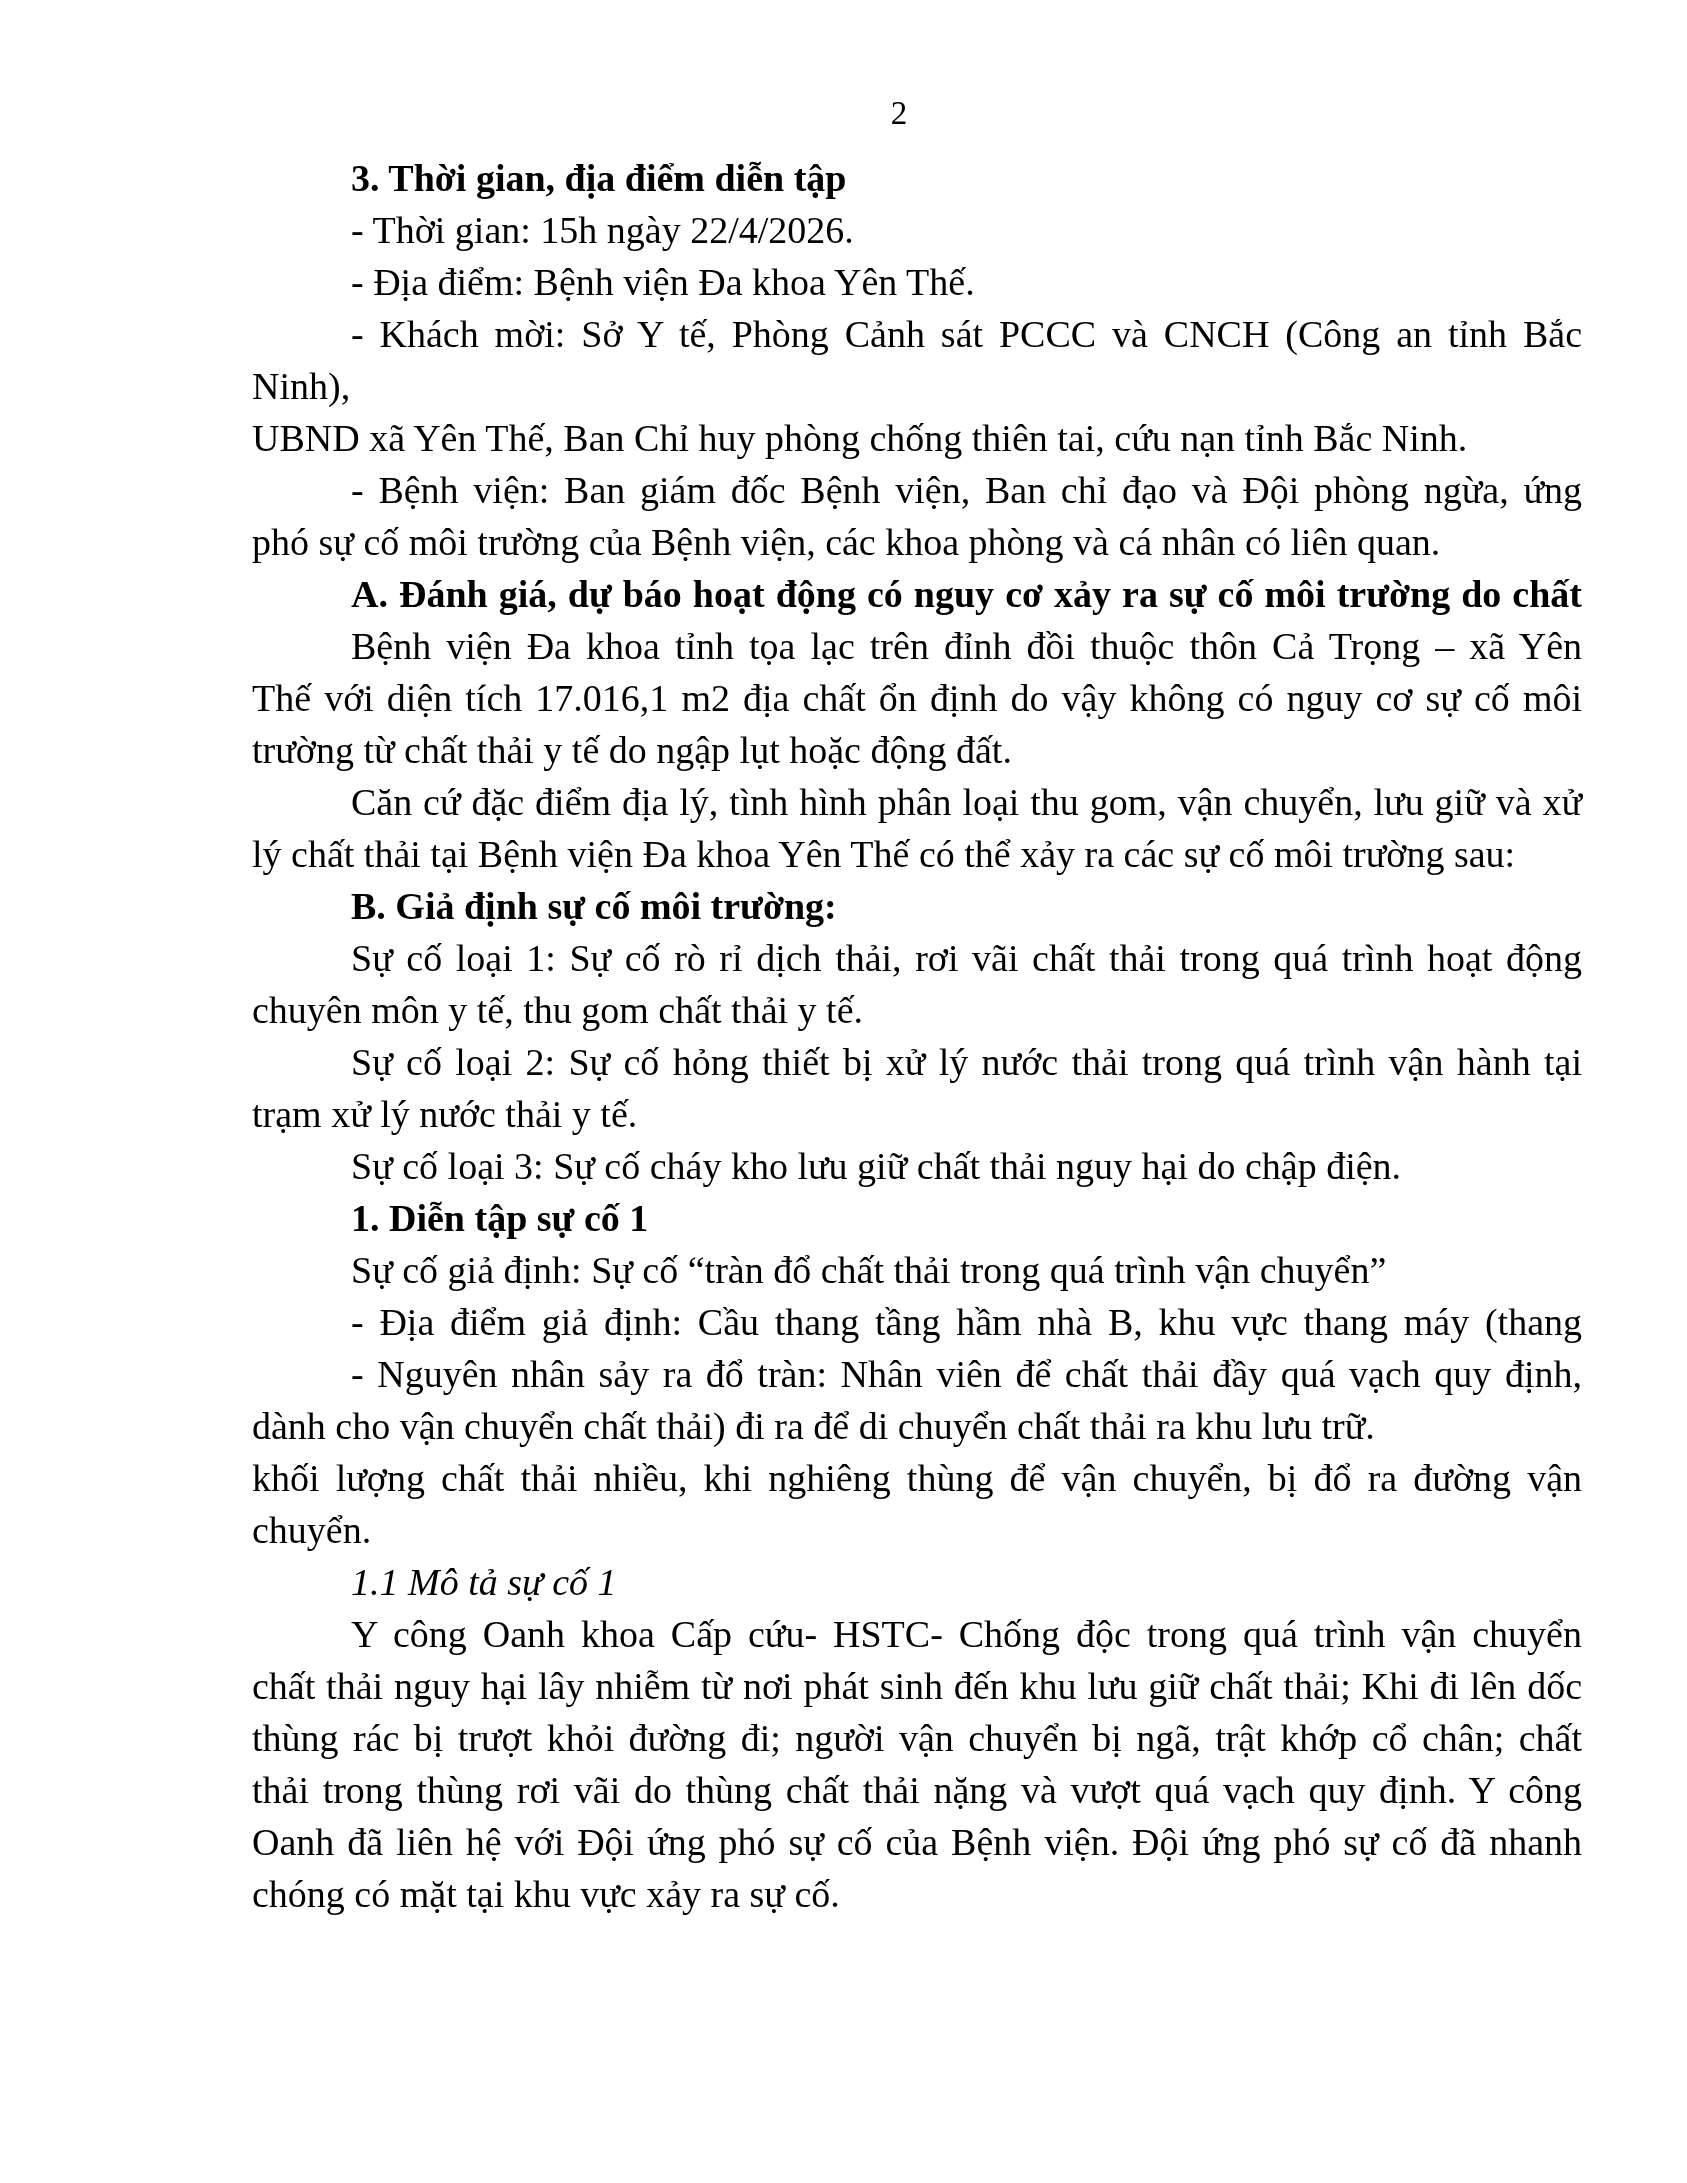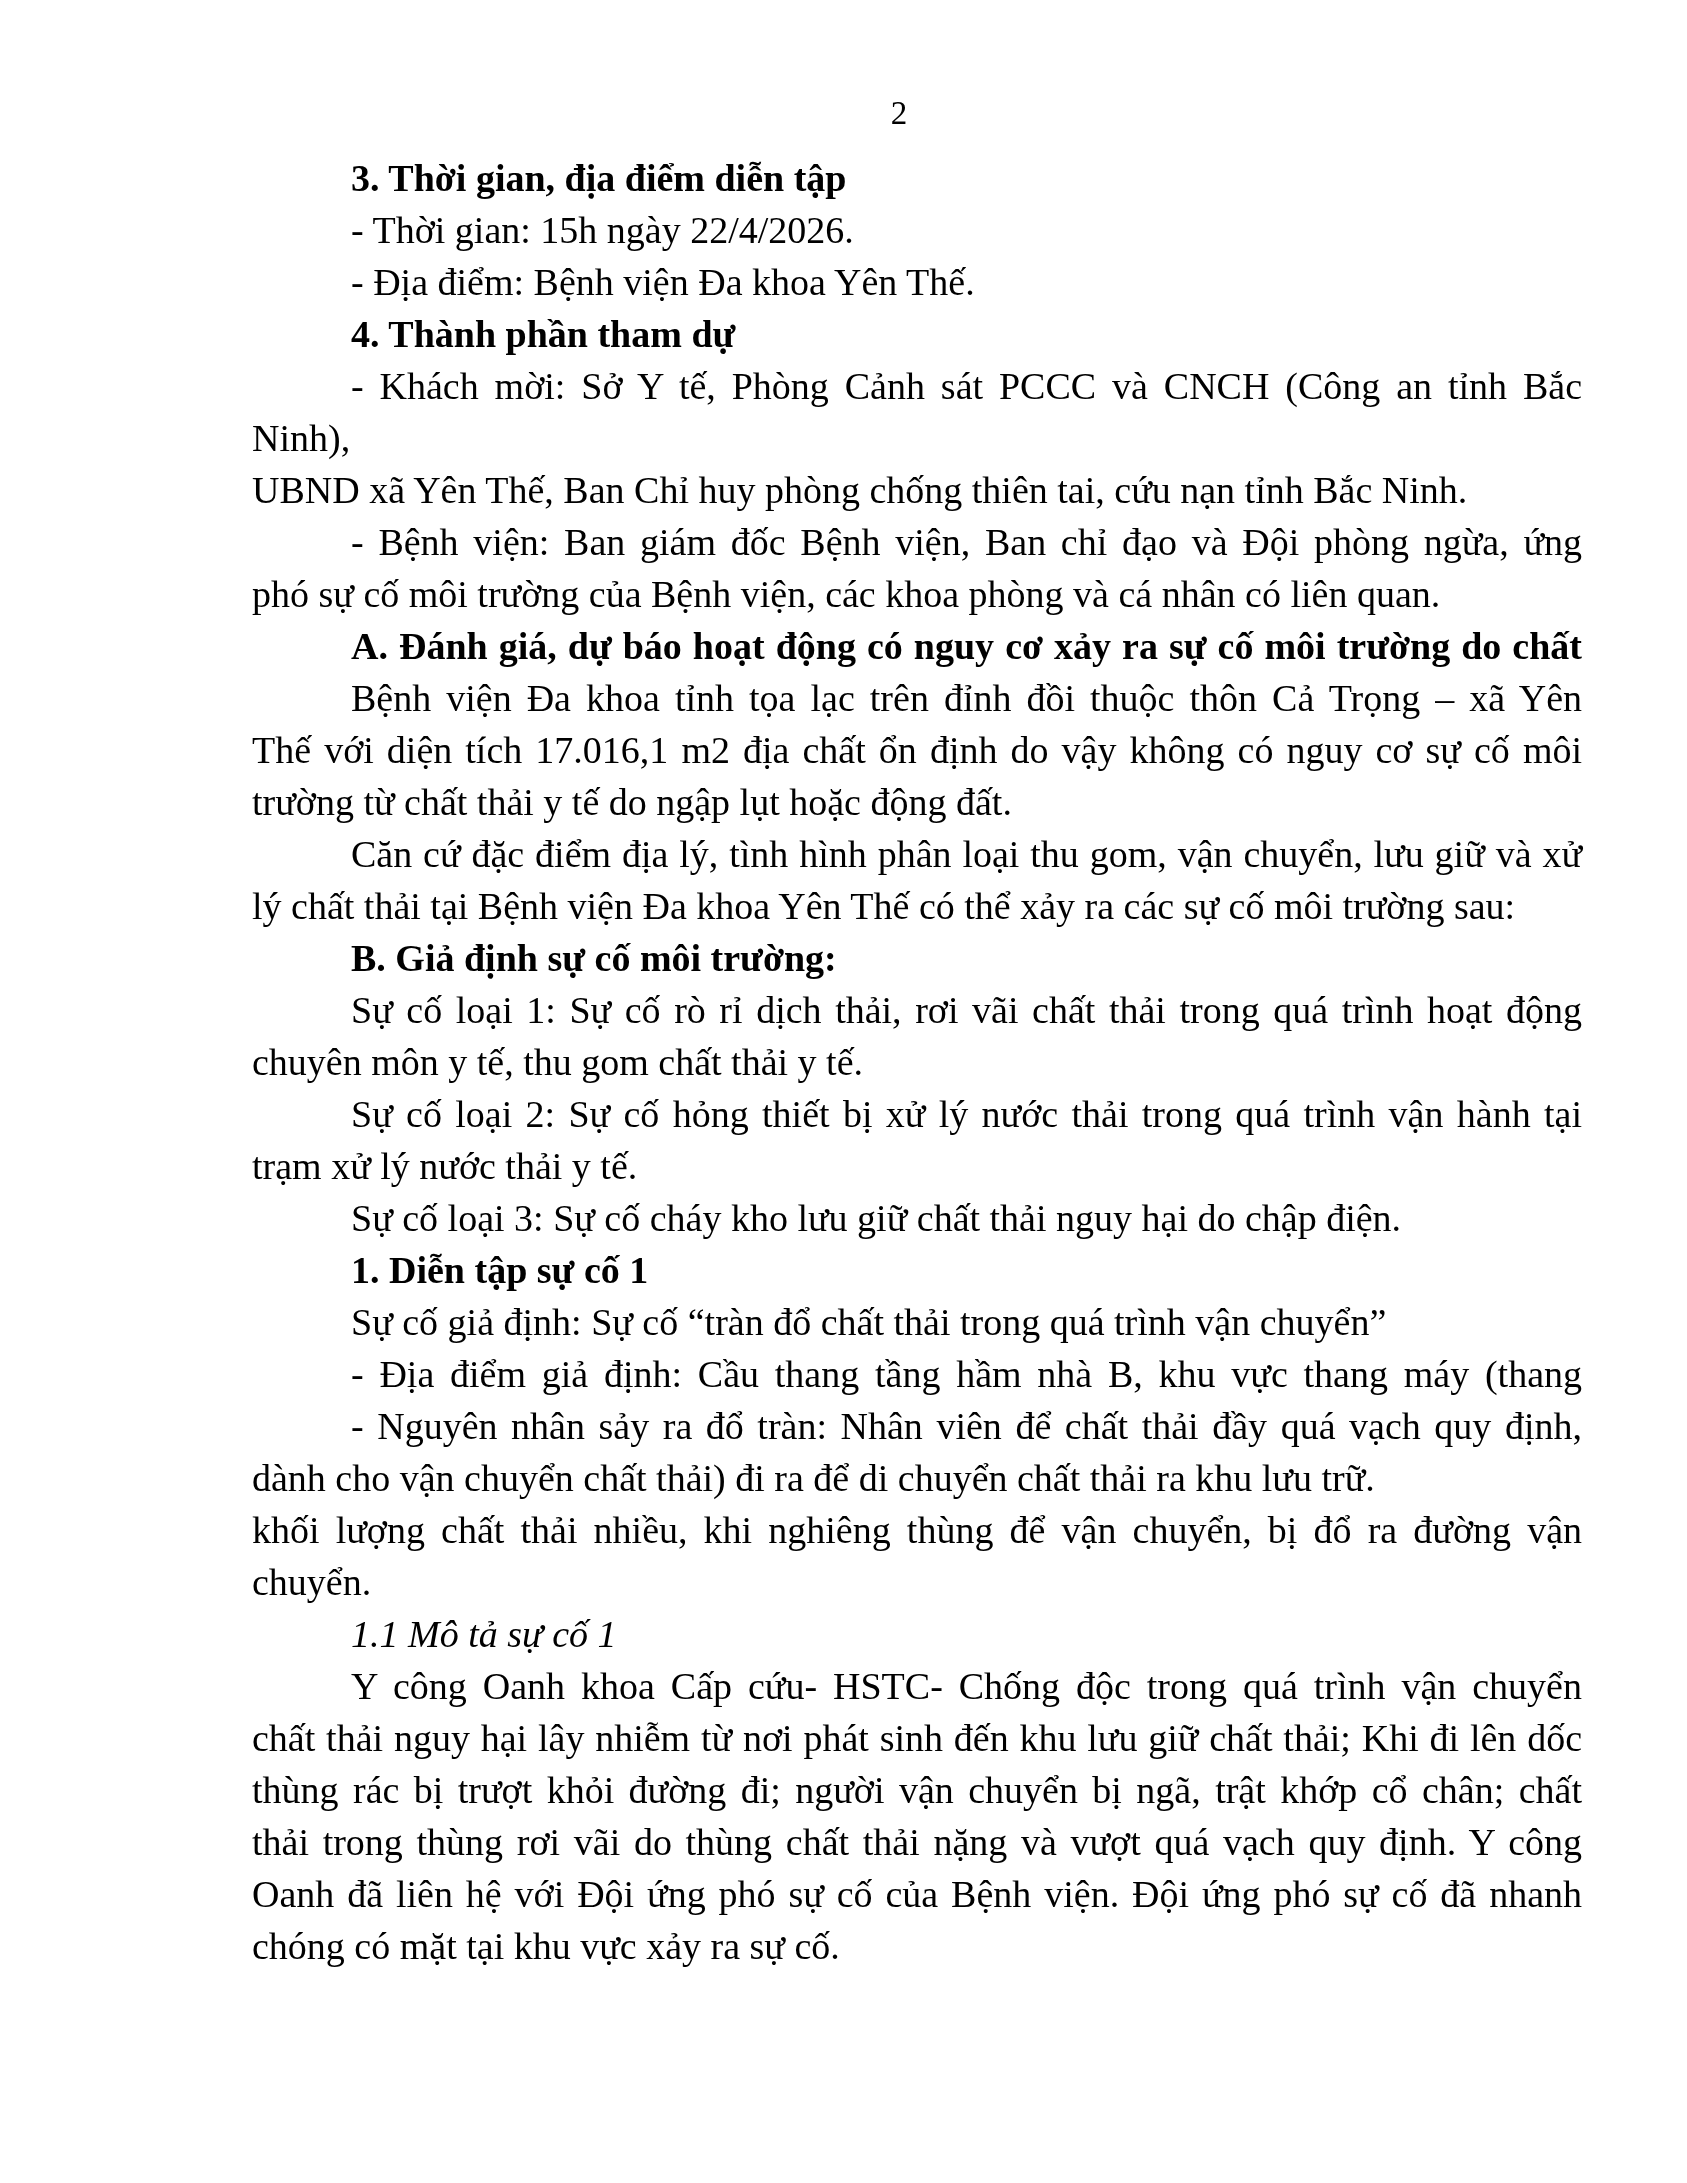--- a/index.html
+++ b/index.html
@@ -49,21 +49,20 @@
 </style>
 </head>
 <body>
 
 <div class="page">
   <div class="page-number">2</div>
   <div class="content" id="document-body">
       <div class="line indent-first bold">3. Thời gian, địa điểm diễn tập</div>
       <div class="line indent-first">- Thời gian: 15h ngày 22/4/2026.</div>
       <div class="line indent-first">- Địa điểm: Bệnh viện Đa khoa Yên Thế.</div>
-      <div class="line indent-first bold">4. Thành phần tham dự</div>
       <div class="line fill indent-first">- Khách mời: Sở Y tế, Phòng Cảnh sát PCCC và CNCH (Công an tỉnh Bắc Ninh),</div>
       <div class="line">UBND xã Yên Thế, Ban Chỉ huy phòng chống thiên tai, cứu nạn tỉnh Bắc Ninh.</div>
       <div class="line fill indent-first">- Bệnh viện: Ban giám đốc Bệnh viện, Ban chỉ đạo và Đội phòng ngừa, ứng</div>
       <div class="line">phó sự cố môi trường của Bệnh viện, các khoa phòng và cá nhân có liên quan.</div>
       <div class="line fill indent-first bold">A. Đánh giá, dự báo hoạt động có nguy cơ xảy ra sự cố môi trường do chất</div>
       <div class="line fill indent-first">Bệnh viện Đa khoa tỉnh tọa lạc trên đỉnh đồi thuộc thôn Cả Trọng – xã Yên</div>
       <div class="line fill">Thế với diện tích 17.016,1 m2 địa chất ổn định do vậy không có nguy cơ sự cố môi</div>
       <div class="line">trường từ chất thải y tế do ngập lụt hoặc động đất.</div>
       <div class="line fill indent-first">Căn cứ đặc điểm địa lý, tình hình phân loại thu gom, vận chuyển, lưu giữ và xử</div>
       <div class="line">lý chất thải tại Bệnh viện Đa khoa Yên Thế có thể xảy ra các sự cố môi trường sau:</div>

